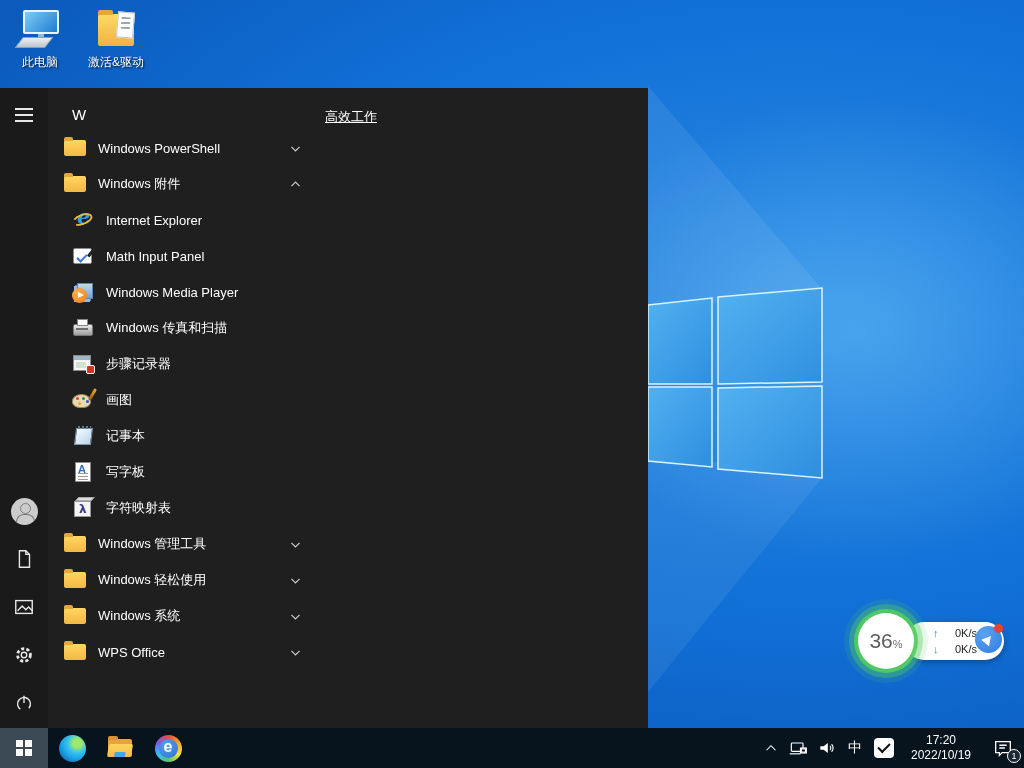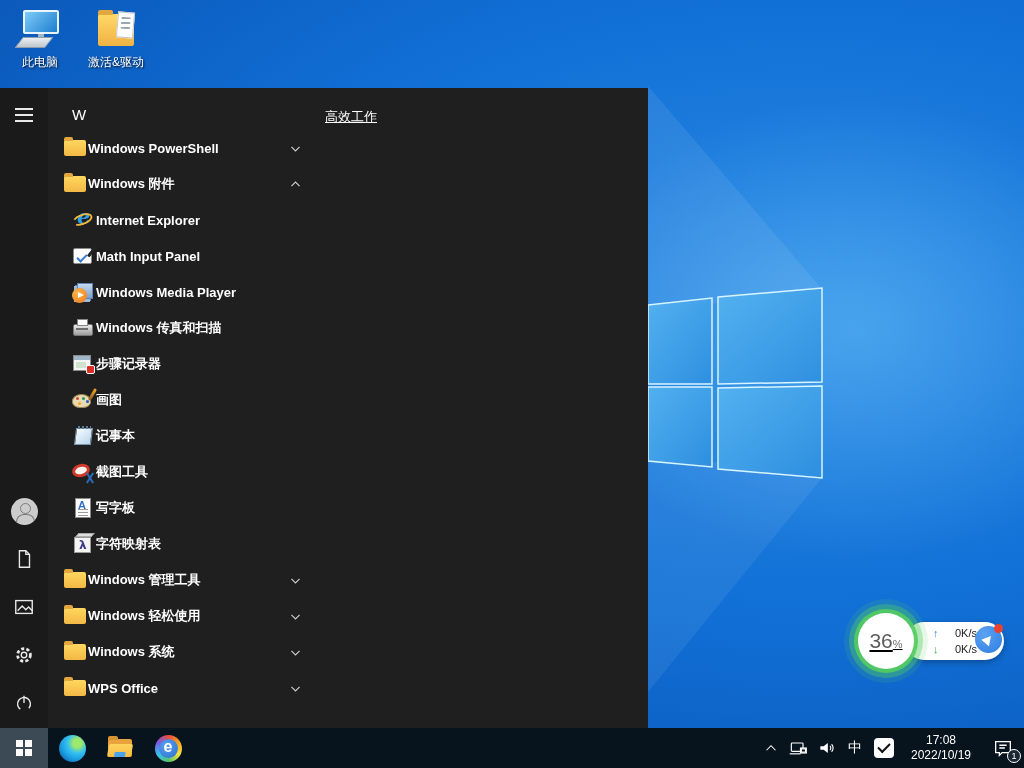--- a/index.html
+++ b/index.html
@@ -30,21 +30,21 @@
     background:#e2a73e; border-radius:2px 2px 0 0; }
   .dic-folder-drivers .b { position:absolute; right:5px; top:6px; width:17px; height:26px; background:#fff;
     border:1px solid #c7c7c7; transform:rotate(5deg); }
   .dic-folder-drivers .b::after { content:""; position:absolute; left:3px; top:4px; width:9px; height:12px;
     background:repeating-linear-gradient(#9aa7b0 0 2px, transparent 2px 5px); }
 
   
   .net-widget { position:absolute; left:856px; top:610px; width:150px; height:64px; }
   .mem-circle { position:absolute; left:2px; top:3px; width:56px; height:56px; background:#fff; border-radius:50%;
     display:flex; align-items:center; justify-content:center; z-index:2;
-    box-shadow:0 0 0 4px rgba(84,204,96,.9), 0 0 0 9px rgba(84,204,96,.38), 0 0 0 14px rgba(84,204,96,.14);text-decoration:underline; }
+    box-shadow:0 0 0 4px rgba(84,204,96,.9), 0 0 0 9px rgba(84,204,96,.38), 0 0 0 14px rgba(84,204,96,.14); }
   .mem-num { font-size:21px; color:#5c5c5c; }
   .mem-pct { font-size:11px; color:#6e6e6e; margin-top:6px; }
   .speed-pill { position:absolute; left:49px; top:12px; width:99px; height:38px; background:#fff;
     border-radius:19px; box-shadow:0 2px 6px rgba(0,0,0,.3); z-index:1; padding:3px 0 0 28px; }
   .speed-row { display:flex; align-items:center; height:16px; }
   .sp-arrow { width:14px; font-size:11px; font-weight:bold; }
   .sp-up { color:#2f7de0; } .sp-dn { color:#38aa49; }
   .sp-val { font-size:11px; color:#222; width:30px; text-align:right; }
   .boost-btn { position:absolute; right:4px; top:16px; width:27px; height:27px; border-radius:50%;
     background:radial-gradient(circle at 35% 30%, #5aa2f2, #2f7de0); z-index:3; }
@@ -69,21 +69,21 @@
   .rail-svg { stroke:#e8e8e8; fill:none; stroke-width:1.5; }
 
   
   .list { position:relative; width:272px; flex:none; padding-top:12px; }
   .list-header { height:30px; line-height:30px; padding-left:24px; color:#fff; font-size:15px; }
   .app-list { position:relative; }
   .row { display:flex; align-items:center; height:36px; color:#fff; font-size:13px; cursor:pointer; }
   .row-folder { padding-left:16px; }
   .row-app { padding-left:24px; }
   .ic { position:relative; width:24px; height:24px; flex:none; display:inline-block; }
-  .lbl { white-space:nowrap;font-weight:bold; }
+  .lbl { margin-left:10px; white-space:nowrap; }
   .chev { margin-left:auto; margin-right:18px; flex:none; stroke:#cfcfcf; fill:none; stroke-width:1.4; }
   .chev.up { transform:rotate(180deg); }
 
   
   .icon-folder .a { position:absolute; left:0; top:4px; width:22px; height:16px;
     background:linear-gradient(#ffd75f,#f3b844); border-radius:2px; }
   .icon-folder .a::before { content:""; position:absolute; top:-3px; left:0; width:9px; height:4px;
     background:#e2a73e; border-radius:2px 2px 0 0; }
 
   .icon-internet-explorer .a::after { content:"e"; position:absolute; left:5px; top:-4px;
@@ -370,28 +370,20 @@
 
   <div class="row row-app">
     <span class="ic icon-notepad">
               <span class="a"></span>
               <span class="b"></span>
             </span>
     <span class="lbl">记事本</span>
 
   </div>
 
-  <div class="row row-app">
-    <span class="ic icon-snipping-tool">
-              <span class="a"></span>
-              <span class="b"></span>
-            </span>
-    <span class="lbl">截图工具</span>
-
-  </div>
 
   <div class="row row-app">
     <span class="ic icon-wordpad">
               <span class="a"></span>
               <span class="b"></span>
             </span>
     <span class="lbl">写字板</span>
 
   </div>
 
@@ -482,21 +474,21 @@
         <svg width="20" height="20" viewBox="0 0 24 24">
           <path d="M4 10v4h4l5 4V6l-5 4z" fill="#fff"></path>
           <path d="M15.5 9.5a3.5 3.5 0 010 5M17.5 7.5a6.5 6.5 0 010 9" fill="none" stroke="#fff" stroke-width="1.4"></path>
         </svg>
       </div>
       <div class="tray-btn ime">中</div>
       <div class="tray-btn" style="width:32px">
         <span class="sec-ic"></span>
       </div>
       <div class="clock">
-        <span>17:08</span>
+        <span>17:20</span>
         <span>2022/10/19</span>
       </div>
       <div class="tray-btn action-btn">
         <svg class="tray-svg" width="22" height="22" viewBox="0 0 24 24">
           <path d="M4 5h16v12h-9l-3 3v-3H4z"></path>
             <path d="M8 9h8M8 12h6"></path>
         </svg>
         <span class="badge">1</span>
       </div>
     </div>

